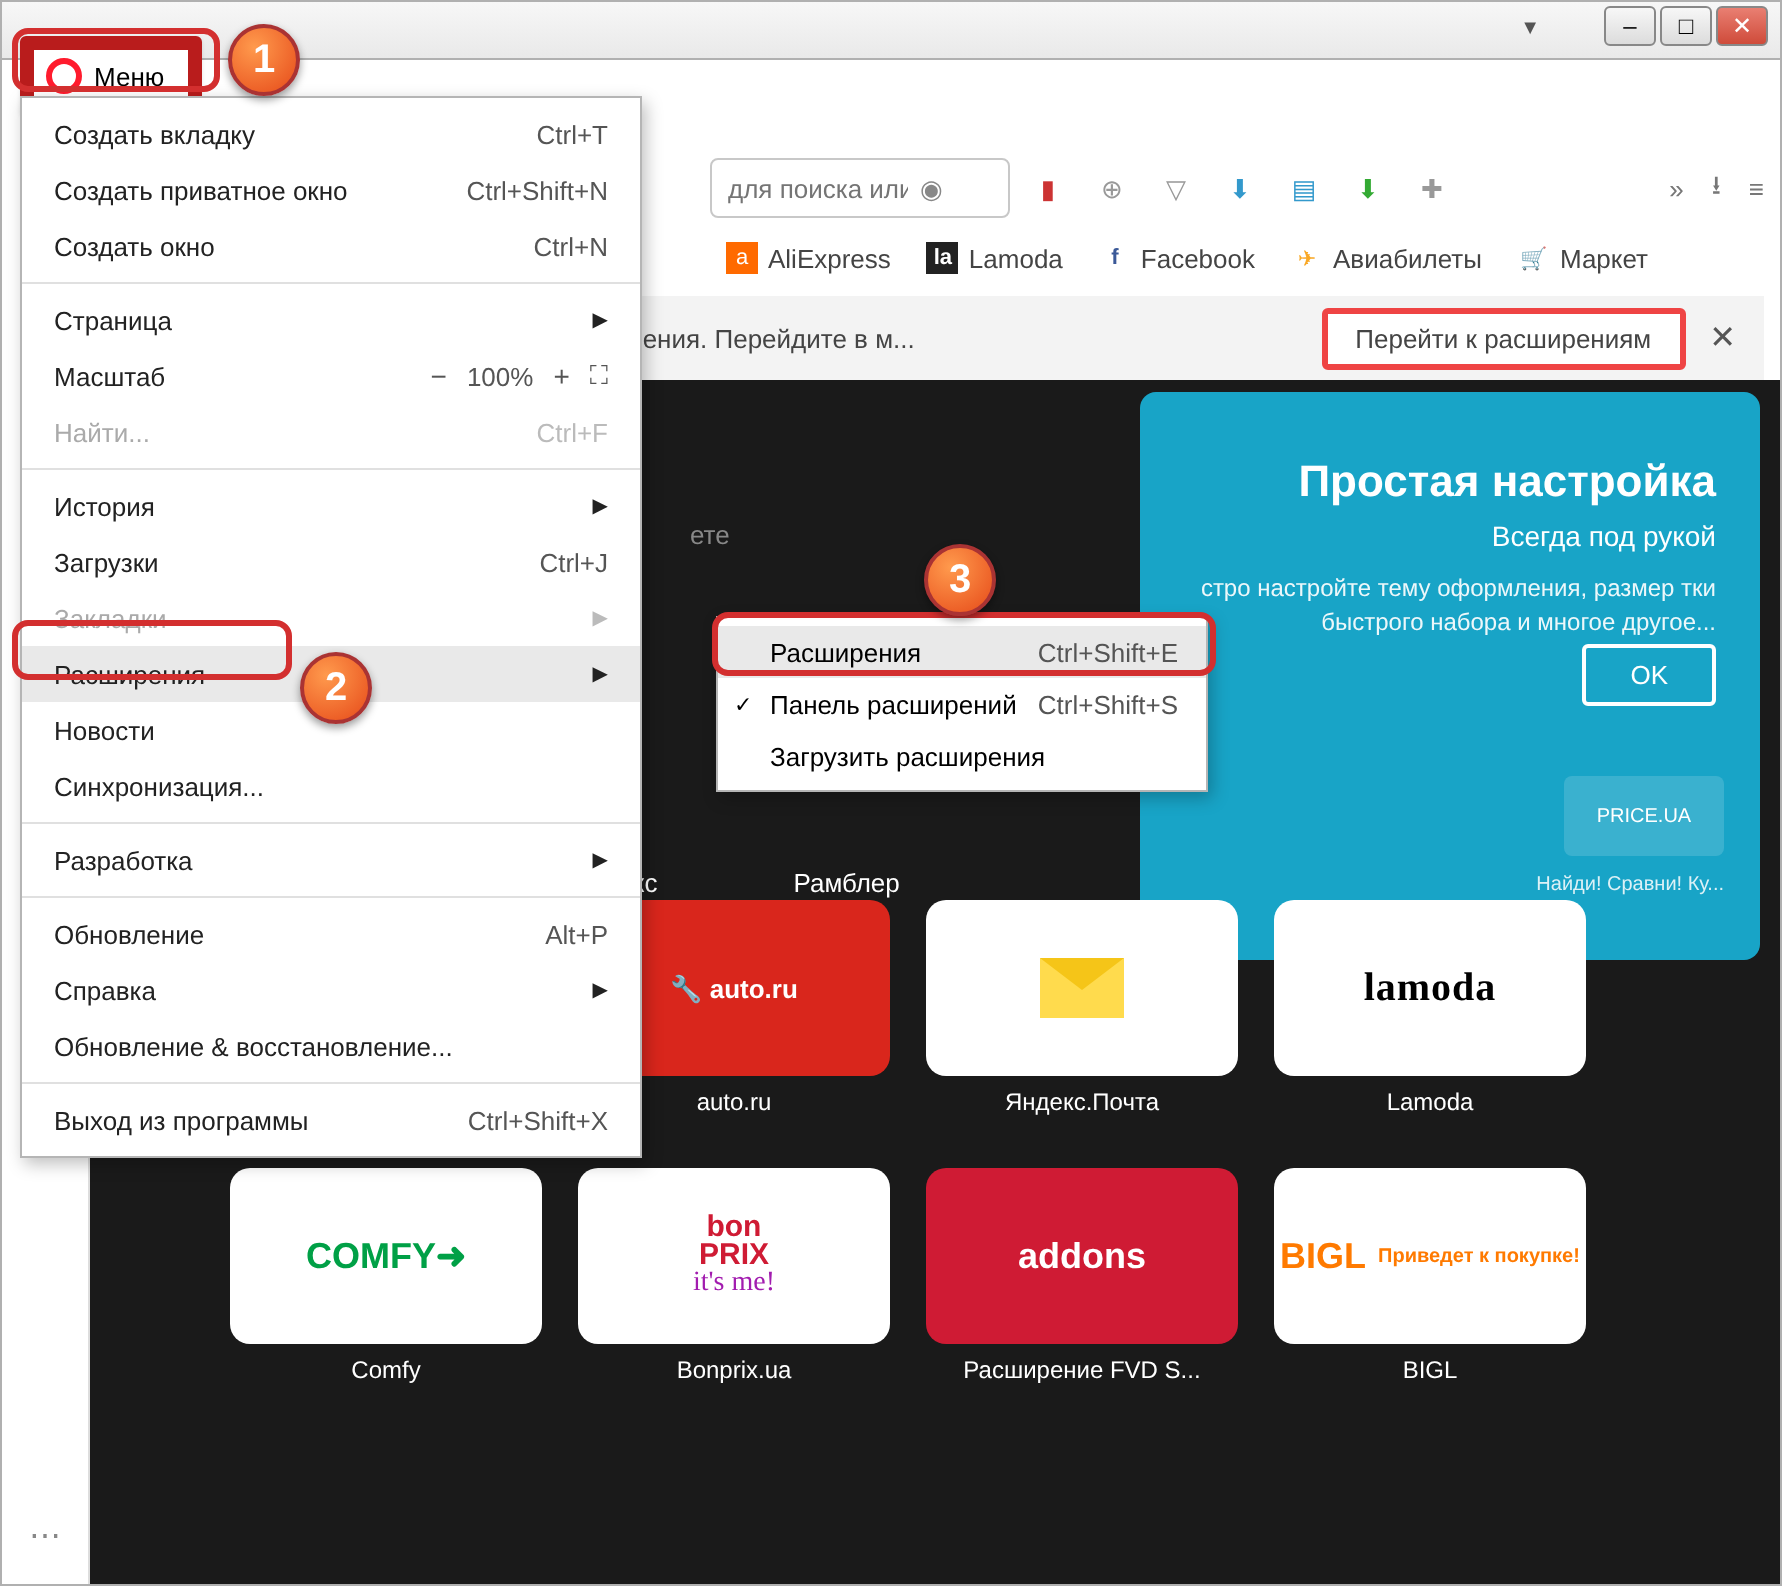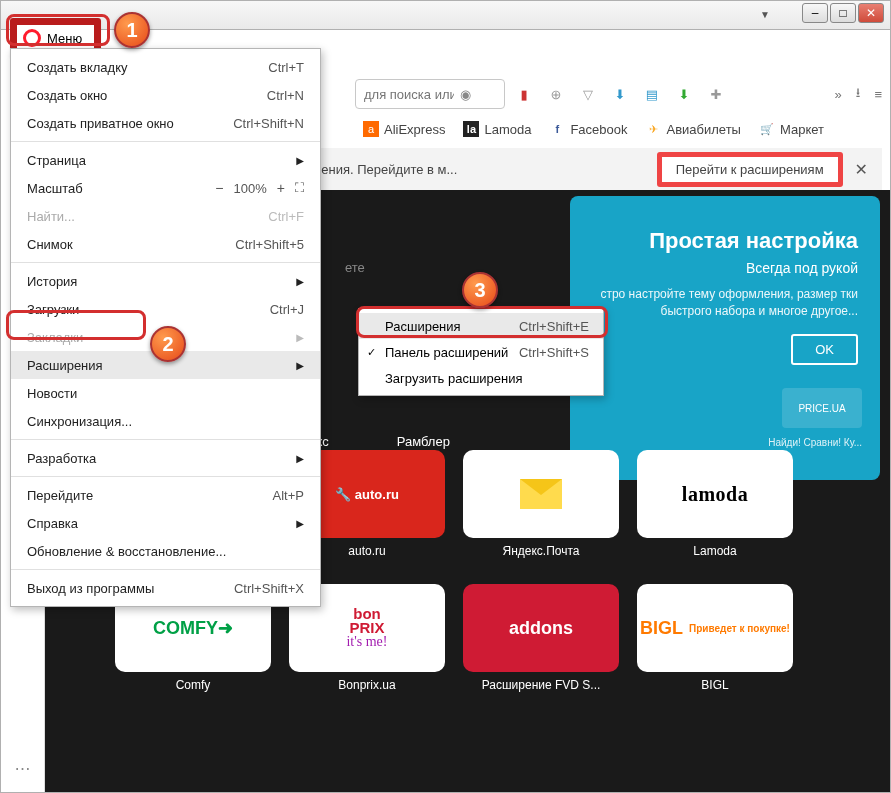--- a/index.html
+++ b/index.html
@@ -40,32 +40,32 @@
 .bk-icon { width: 16px; height: 16px; display: flex; align-items: center; justify-content: center; font-size: 11px; }
 .bk-ali { background: #ff6a00; color: #fff; }
 .bk-lamoda { background: #222; color: #fff; font-weight: bold; }
 .bk-fb { color: #3b5998; font-weight: bold; }
 .bk-avia { color: #f9a825; }
 .bk-market { color: #f9a825; }
 
 
 .notif { position: absolute; left: 44px; right: 8px; top: 118px; height: 42px; background: #f3f3f3; display: flex; align-items: center; padding: 0 14px; gap: 12px; color: #444; }
 .notif .notif-text { flex: 1; white-space: nowrap; overflow: hidden; text-overflow: ellipsis; }
-.notif .notif-btn { border: 5px solid #ef4444; background: #fff; padding: 5px 14px; border-radius: 3px; }
+.notif .notif-btn { border: 3px solid #ef4444; background: #fff; padding: 5px 14px; border-radius: 3px; }
 .notif .notif-x { font-size: 16px; color: #555; cursor: pointer; }
 
 
 .speeddial { position: absolute; left: 44px; right: 0; top: 160px; bottom: 0; background: #1a1a1a; }
 .sd-arrow { position: absolute; top: 10px; right: 22px; color: #fff; font-size: 18px; }
 
 
 .easy-setup { position: absolute; right: 10px; top: 6px; width: 310px; height: 284px; background: #18a4c7; border-radius: 50% 50% 8px 8px / 40% 40% 8px 8px; color: #fff; padding: 32px 22px 12px; text-align: right; overflow: hidden; border-radius: 8px; }
 .easy-setup h2 { font-size: 22px; font-weight: 600; margin-bottom: 6px; }
 .easy-setup .sub { font-size: 14px; margin-bottom: 10px; }
-.easy-setup .body { font-size: 12px; opacity: .92; line-height: 1.4; margin-bottom: 14px;}
+.easy-setup .body { font-size: 12px; opacity: .92; line-height: 1.4; margin-bottom: 2px;}
 .easy-setup .ok { float: right; border: 2px solid #fff; padding: 6px 22px; border-radius: 3px; }
 .easy-setup .price-tile { position:absolute; right:18px; bottom:52px; width:80px; height:40px; background:rgba(255,255,255,.15); border-radius:4px; font-size:10px; display:flex; align-items:center; justify-content:center; }
 .easy-setup .price-caption { position:absolute; right:18px; bottom:32px; font-size:10px; opacity:.85;}
 
 
 .tiles { position: absolute; left: 70px; right: 20px; top: 260px; display: grid; grid-template-columns: repeat(4, 156px); gap: 26px 18px; }
 .tile { display: flex; flex-direction: column; align-items: center; gap: 6px; }
 .tile .card { width: 156px; height: 88px; background: #fff; border-radius: 10px; display: flex; align-items: center; justify-content: center; font-weight: bold; }
 .tile .card.autoru { background: #d9261c; color: #fff; }
 .tile .card.addons { background: #cf1b34; color: #fff; font-size: 18px; }
@@ -258,49 +258,45 @@
   <span class="opera-o"></span>
   <span>Меню</span>
 </div>
 
 <div class="menu">
   <div class="row">
       <span>Создать вкладку</span>
       <span class="shortcut">Ctrl+T</span>
     </div>
   <div class="row">
+      <span>Создать приватное окно</span>
+      <span class="shortcut">Ctrl+Shift+N</span>
+    </div>
+  <div class="row">
       <span>Создать окно</span>
       <span class="shortcut">Ctrl+N</span>
-    </div>
-  <div class="row">
-      <span>Создать приватное окно</span>
-      <span class="shortcut">Ctrl+Shift+N</span>
     </div>
   <div class="sep"></div>
   <div class="row">
       <span>Страница</span>
       <span class="arrow">▶</span>
     </div>
   <div class="row zoom-row">
       <span>Масштаб</span>
       <span class="shortcut">
         <span class="zbtn">−</span>
         <span>100%</span>
         <span class="zbtn">+</span>
         <span>⛶</span>
       </span>
     </div>
   <div class="row disabled">
       <span>Найти...</span>
       <span class="shortcut">Ctrl+F</span>
     </div>
-  <div class="row">
-      <span>Снимок</span>
-      <span class="shortcut">Ctrl+Shift+5</span>
-    </div>
   <div class="sep"></div>
   <div class="row">
       <span>История</span>
       <span class="arrow">▶</span>
     </div>
   <div class="row">
       <span>Загрузки</span>
       <span class="shortcut">Ctrl+J</span>
     </div>
   <div class="row disabled">
@@ -317,21 +313,21 @@
   <div class="row">
       <span>Синхронизация...</span>
     </div>
   <div class="sep"></div>
   <div class="row">
       <span>Разработка</span>
       <span class="arrow">▶</span>
     </div>
   <div class="sep"></div>
   <div class="row">
-      <span>Перейдите</span>
+      <span>Обновление</span>
       <span class="shortcut">Alt+P</span>
     </div>
   <div class="row">
       <span>Справка</span>
       <span class="arrow">▶</span>
     </div>
   <div class="row">
       <span>Обновление &amp; восстановление...</span>
     </div>
   <div class="sep"></div>

